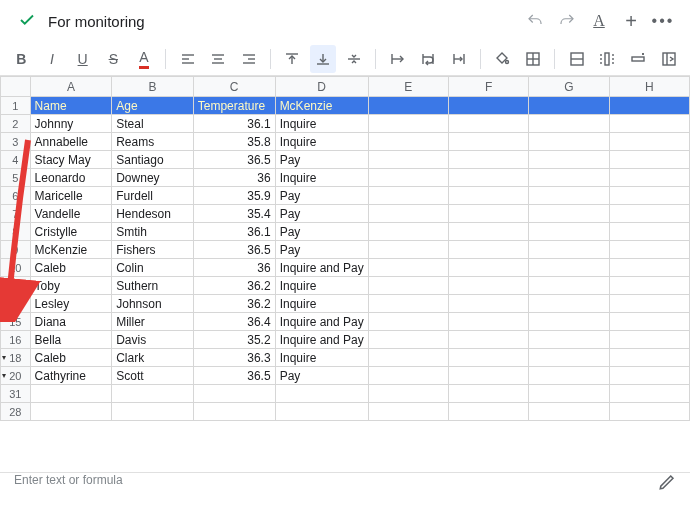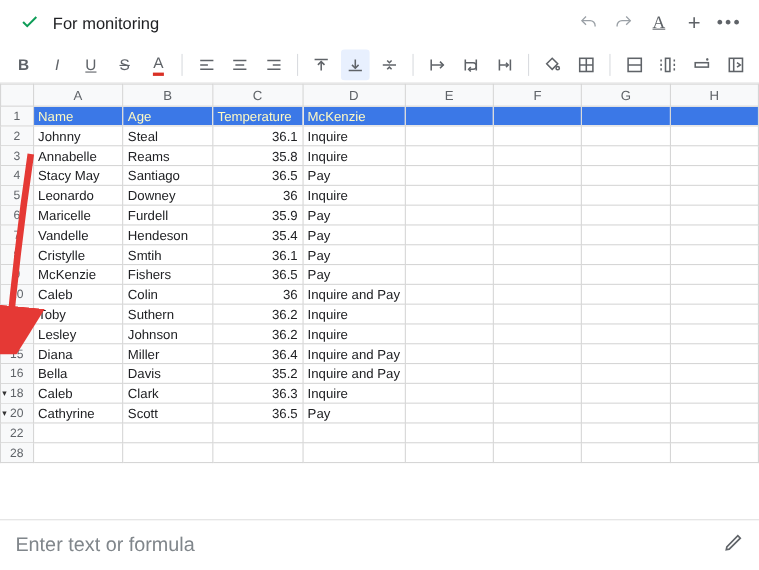--- a/index.html
+++ b/index.html
@@ -35,21 +35,21 @@
   .rownum .marker { position:absolute; left:1px; top:4px; font-size:8px; color:#333; }
   
   
   .sel { outline: 2px solid #1a73e8; outline-offset:-2px; position:relative; }
   .sel::after { content:""; position:absolute; right:-3px; bottom:-3px; width:6px; height:6px; background:#1a73e8; border:1px solid #fff; }
   
   
   .arrow-overlay { position:absolute; pointer-events:none; }
   
   
-  .formula-bar { border-top:1px solid #e0e0e0; height:46px; display:flex; align-items:center; padding:16px 14px; color:#80868b; font-size:18px; }
+  .formula-bar { border-top:1px solid #e0e0e0; height:46px; display:flex; padding:0 14px; color:#80868b; font-size:12px; }
   .formula-bar .pencil { margin-left:auto; color:#5f6368; }
 </style>
 </head>
 <body>
 
 <div class="titlebar">
   <span class="check">
     <svg width="18" height="18" viewBox="0 0 24 24" stroke="#0f9d58" stroke-width="2.5" fill="none">
         <polyline points="4,12 9,17 20,6"></polyline>
       </svg>
@@ -399,21 +399,21 @@
           <td>Cathyrine</td>
           <td>Scott</td>
           <td class="num">36.5</td>
           <td>Pay</td>
           <td></td>
           <td></td>
           <td></td>
           <td></td>
         </tr>
         <tr>
-          <th class="rownum">22</th>
+          <th class="rownum">31</th>
           <td></td>
           <td></td>
           <td></td>
           <td></td>
           <td></td>
           <td></td>
           <td></td>
           <td></td>
         </tr>
         <tr>

